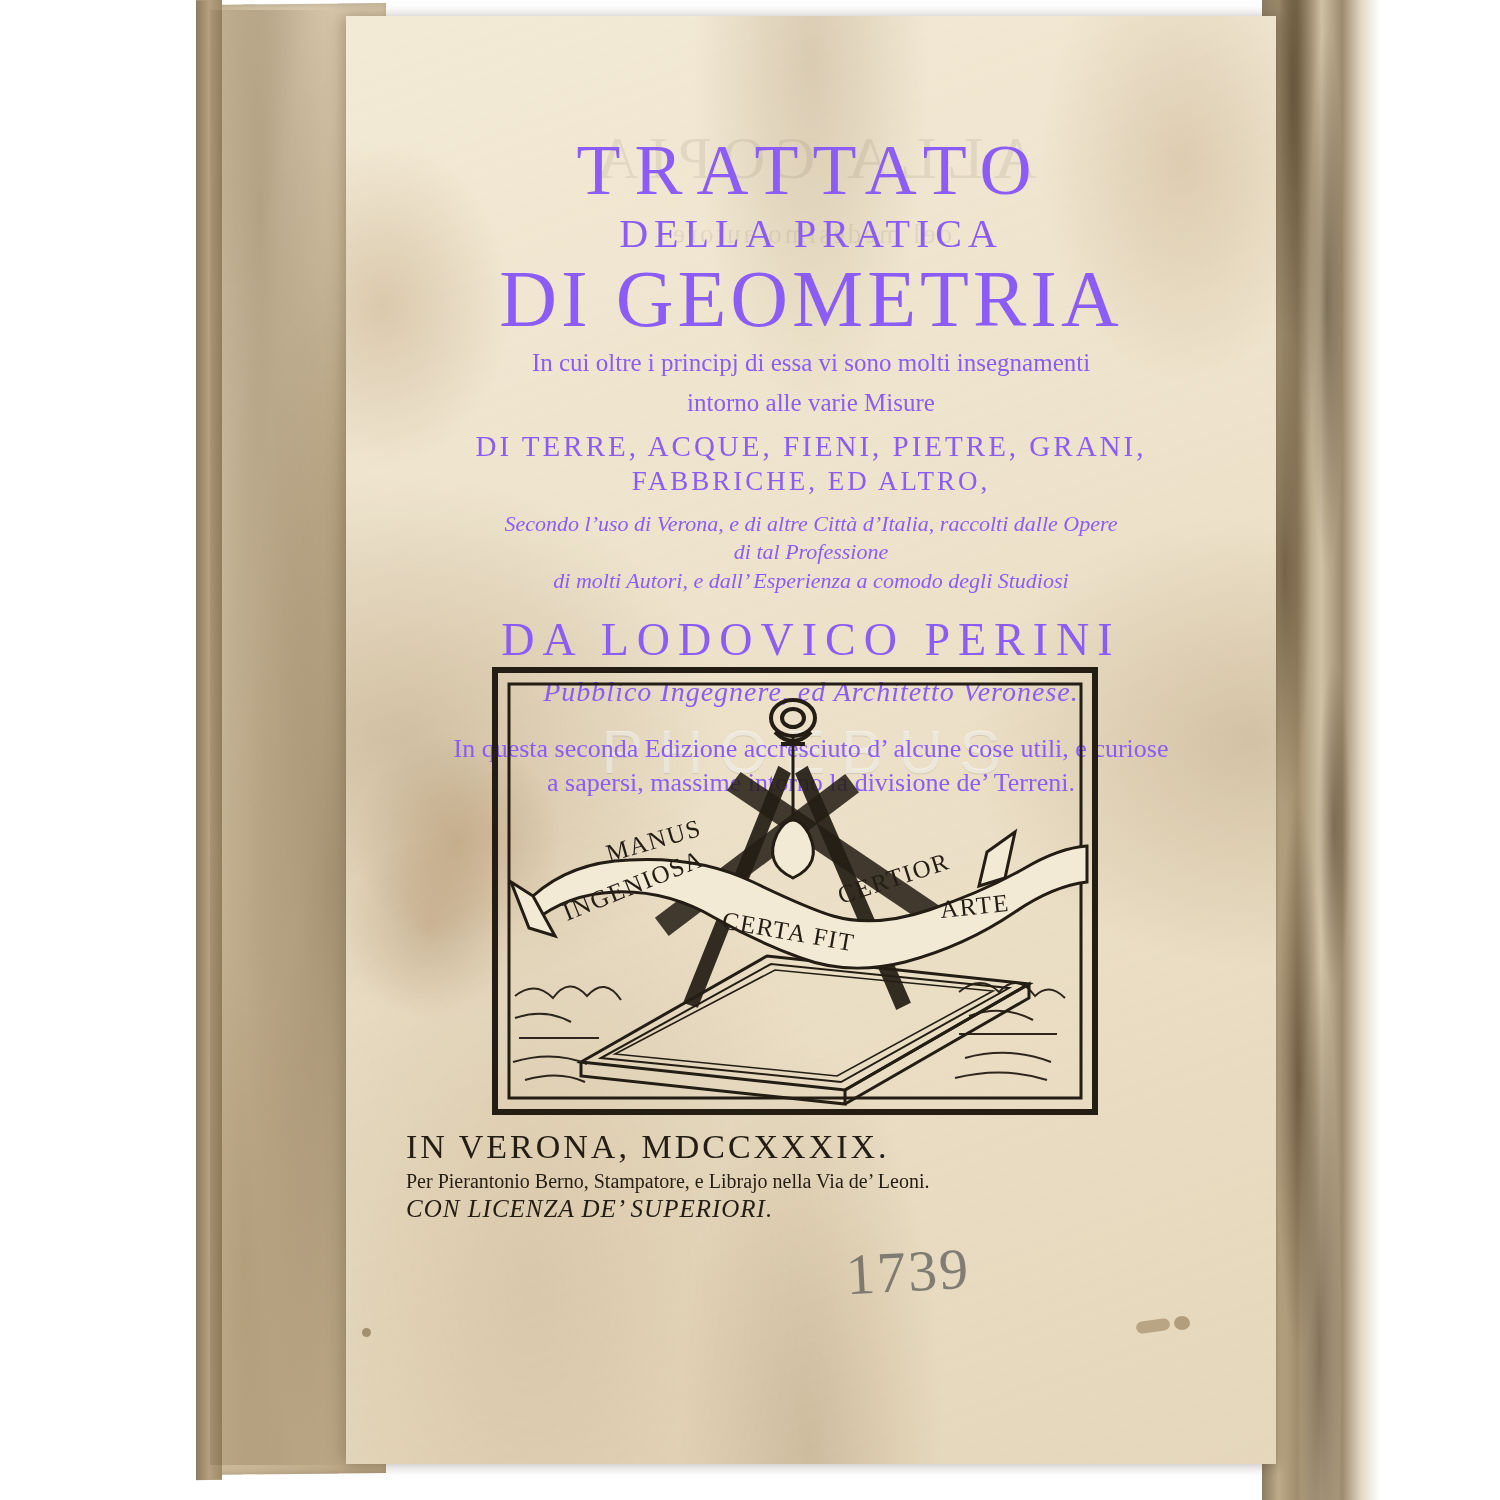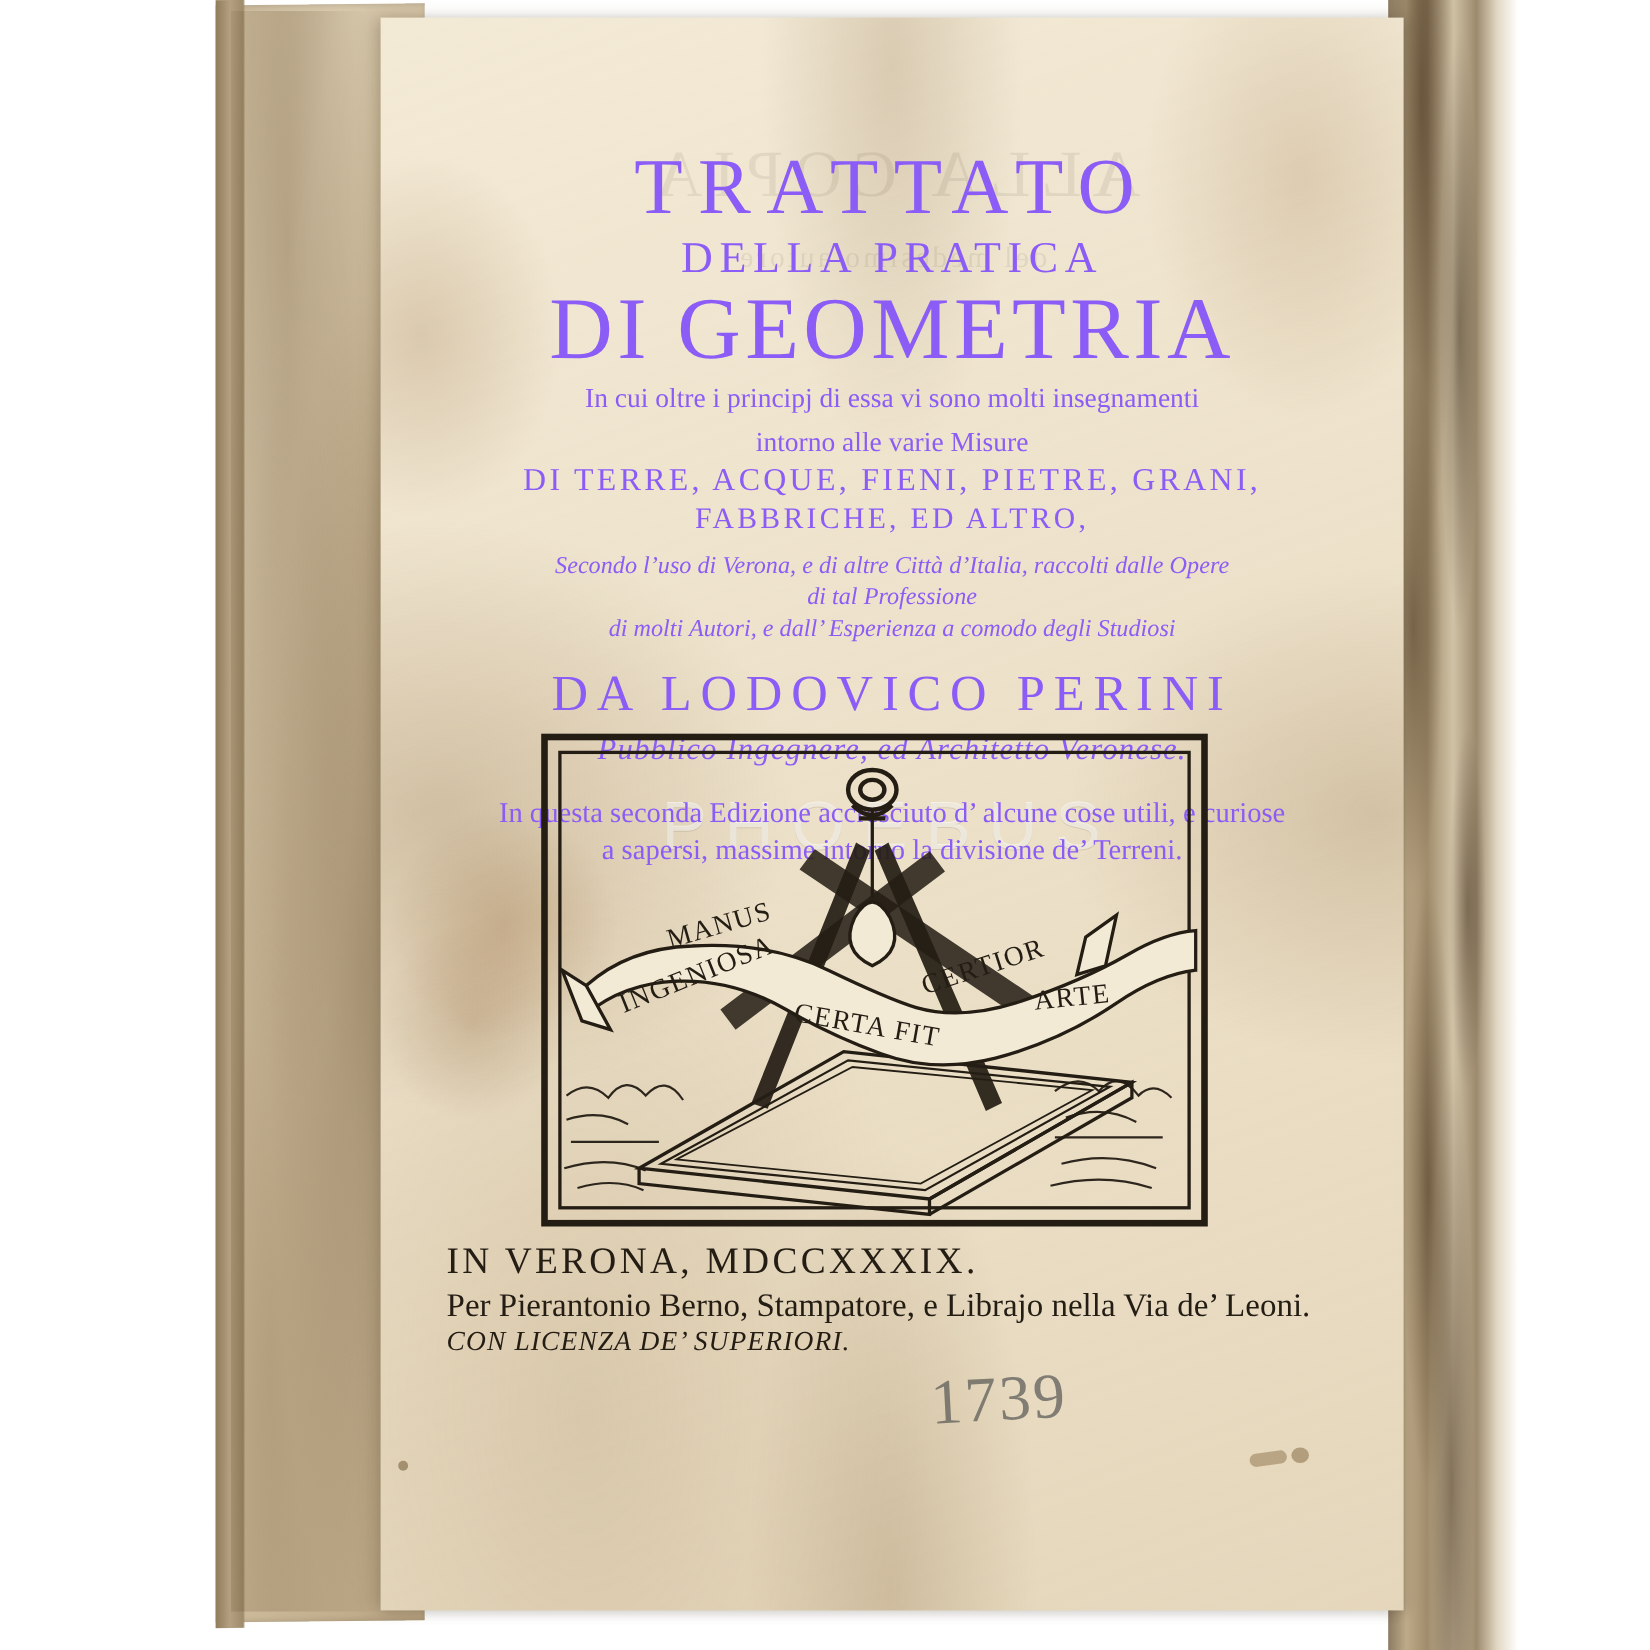--- a/index.html
+++ b/index.html
@@ -197,20 +197,21 @@
     margin-top: 2px;
   }
   .l-sub1 {
     font-size: 25px;
     line-height: 1.28;
     margin-top: 8px;
   }
   .l-caps1 {
     font-size: 29px;
     letter-spacing: 3px;
+    margin-top: 10px;
     line-height: 1.22;
   }
   .l-caps2 {
     font-size: 27px;
     letter-spacing: 3px;
     line-height: 1.22;
   }
   .l-italic {
     font-size: 22px;
     font-style: italic;
@@ -247,21 +248,21 @@
   
   .imprint {
     position: absolute;
     left: 60px;
     top: 1112px;
     width: 810px;
     text-align: left;
     color: #241d14;
   }
   .imp1 { font-size: 34px; letter-spacing: 3px; }
-  .imp2 { font-size: 30px; margin-top: 4px; }
+  .imp2 { font-size: 20px; margin-top: 4px; }
   .imp3 { font-size: 25px; font-style: italic; letter-spacing: 1px; margin-top: 2px; }
 
   
   .pencil-date {
     position: absolute;
     left: 500px;
     top: 1222px;
     font-family: "Liberation Serif", serif;
     font-size: 58px;
     color: #5a5a57;

